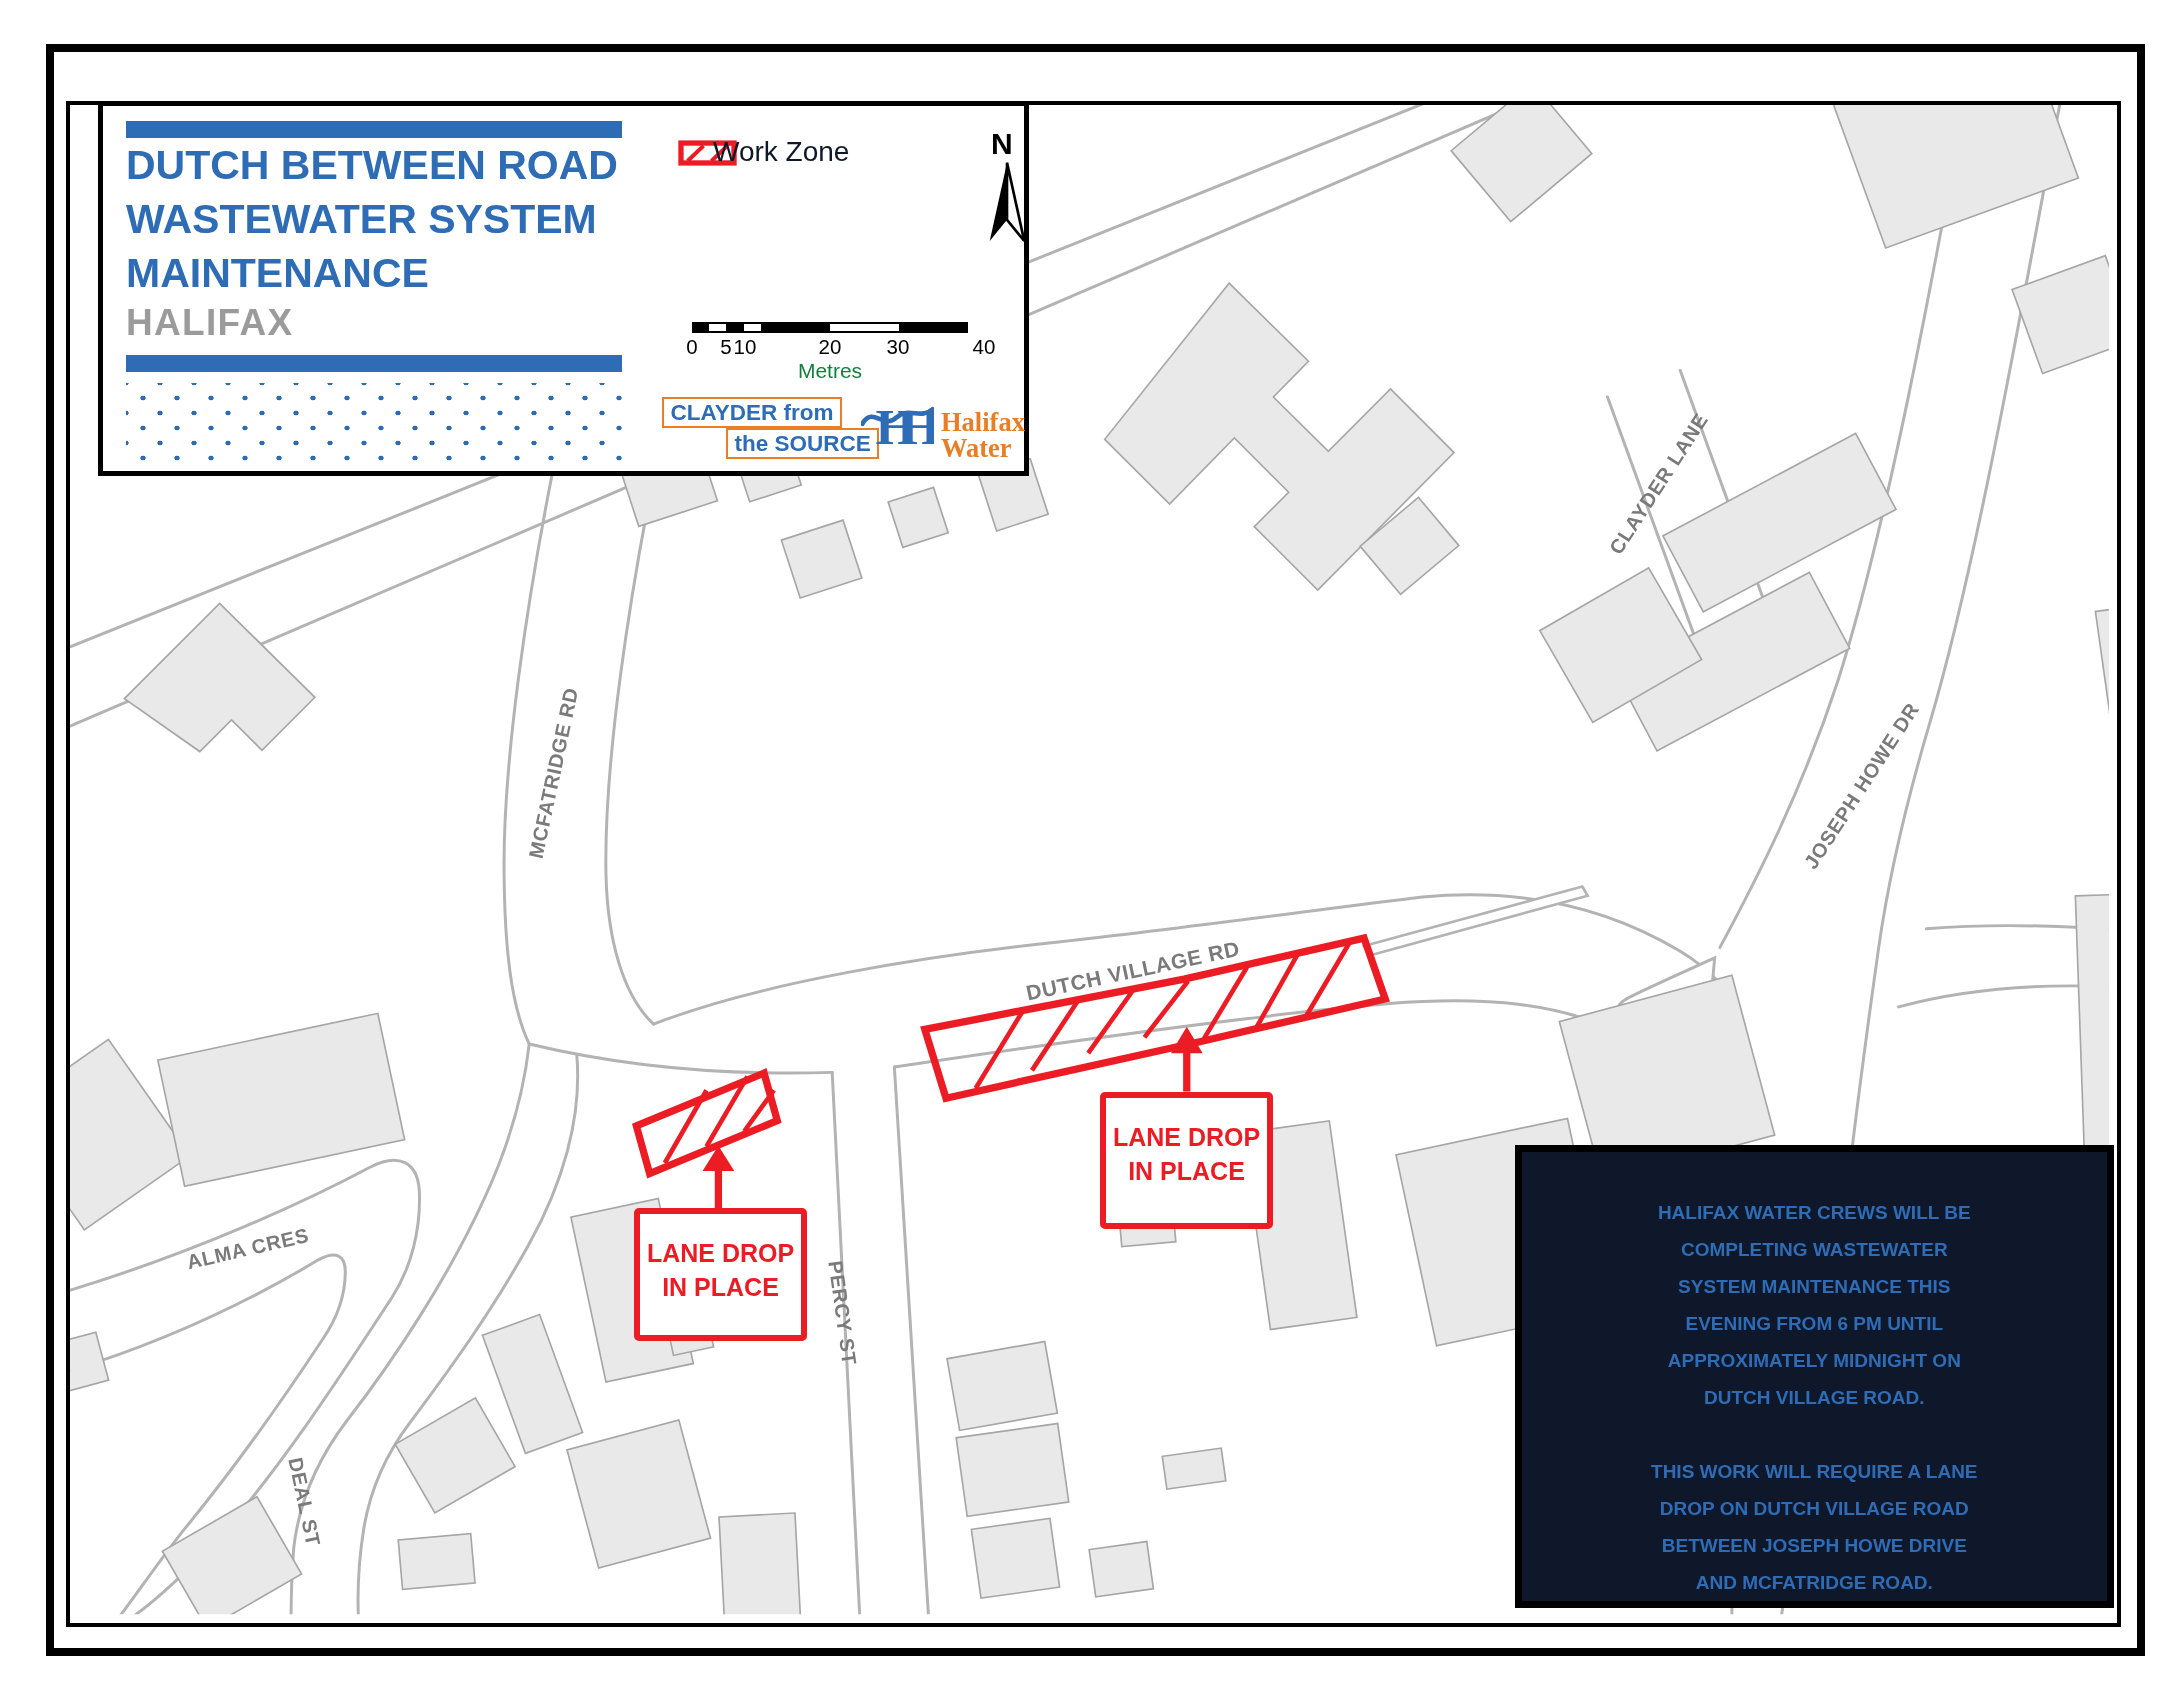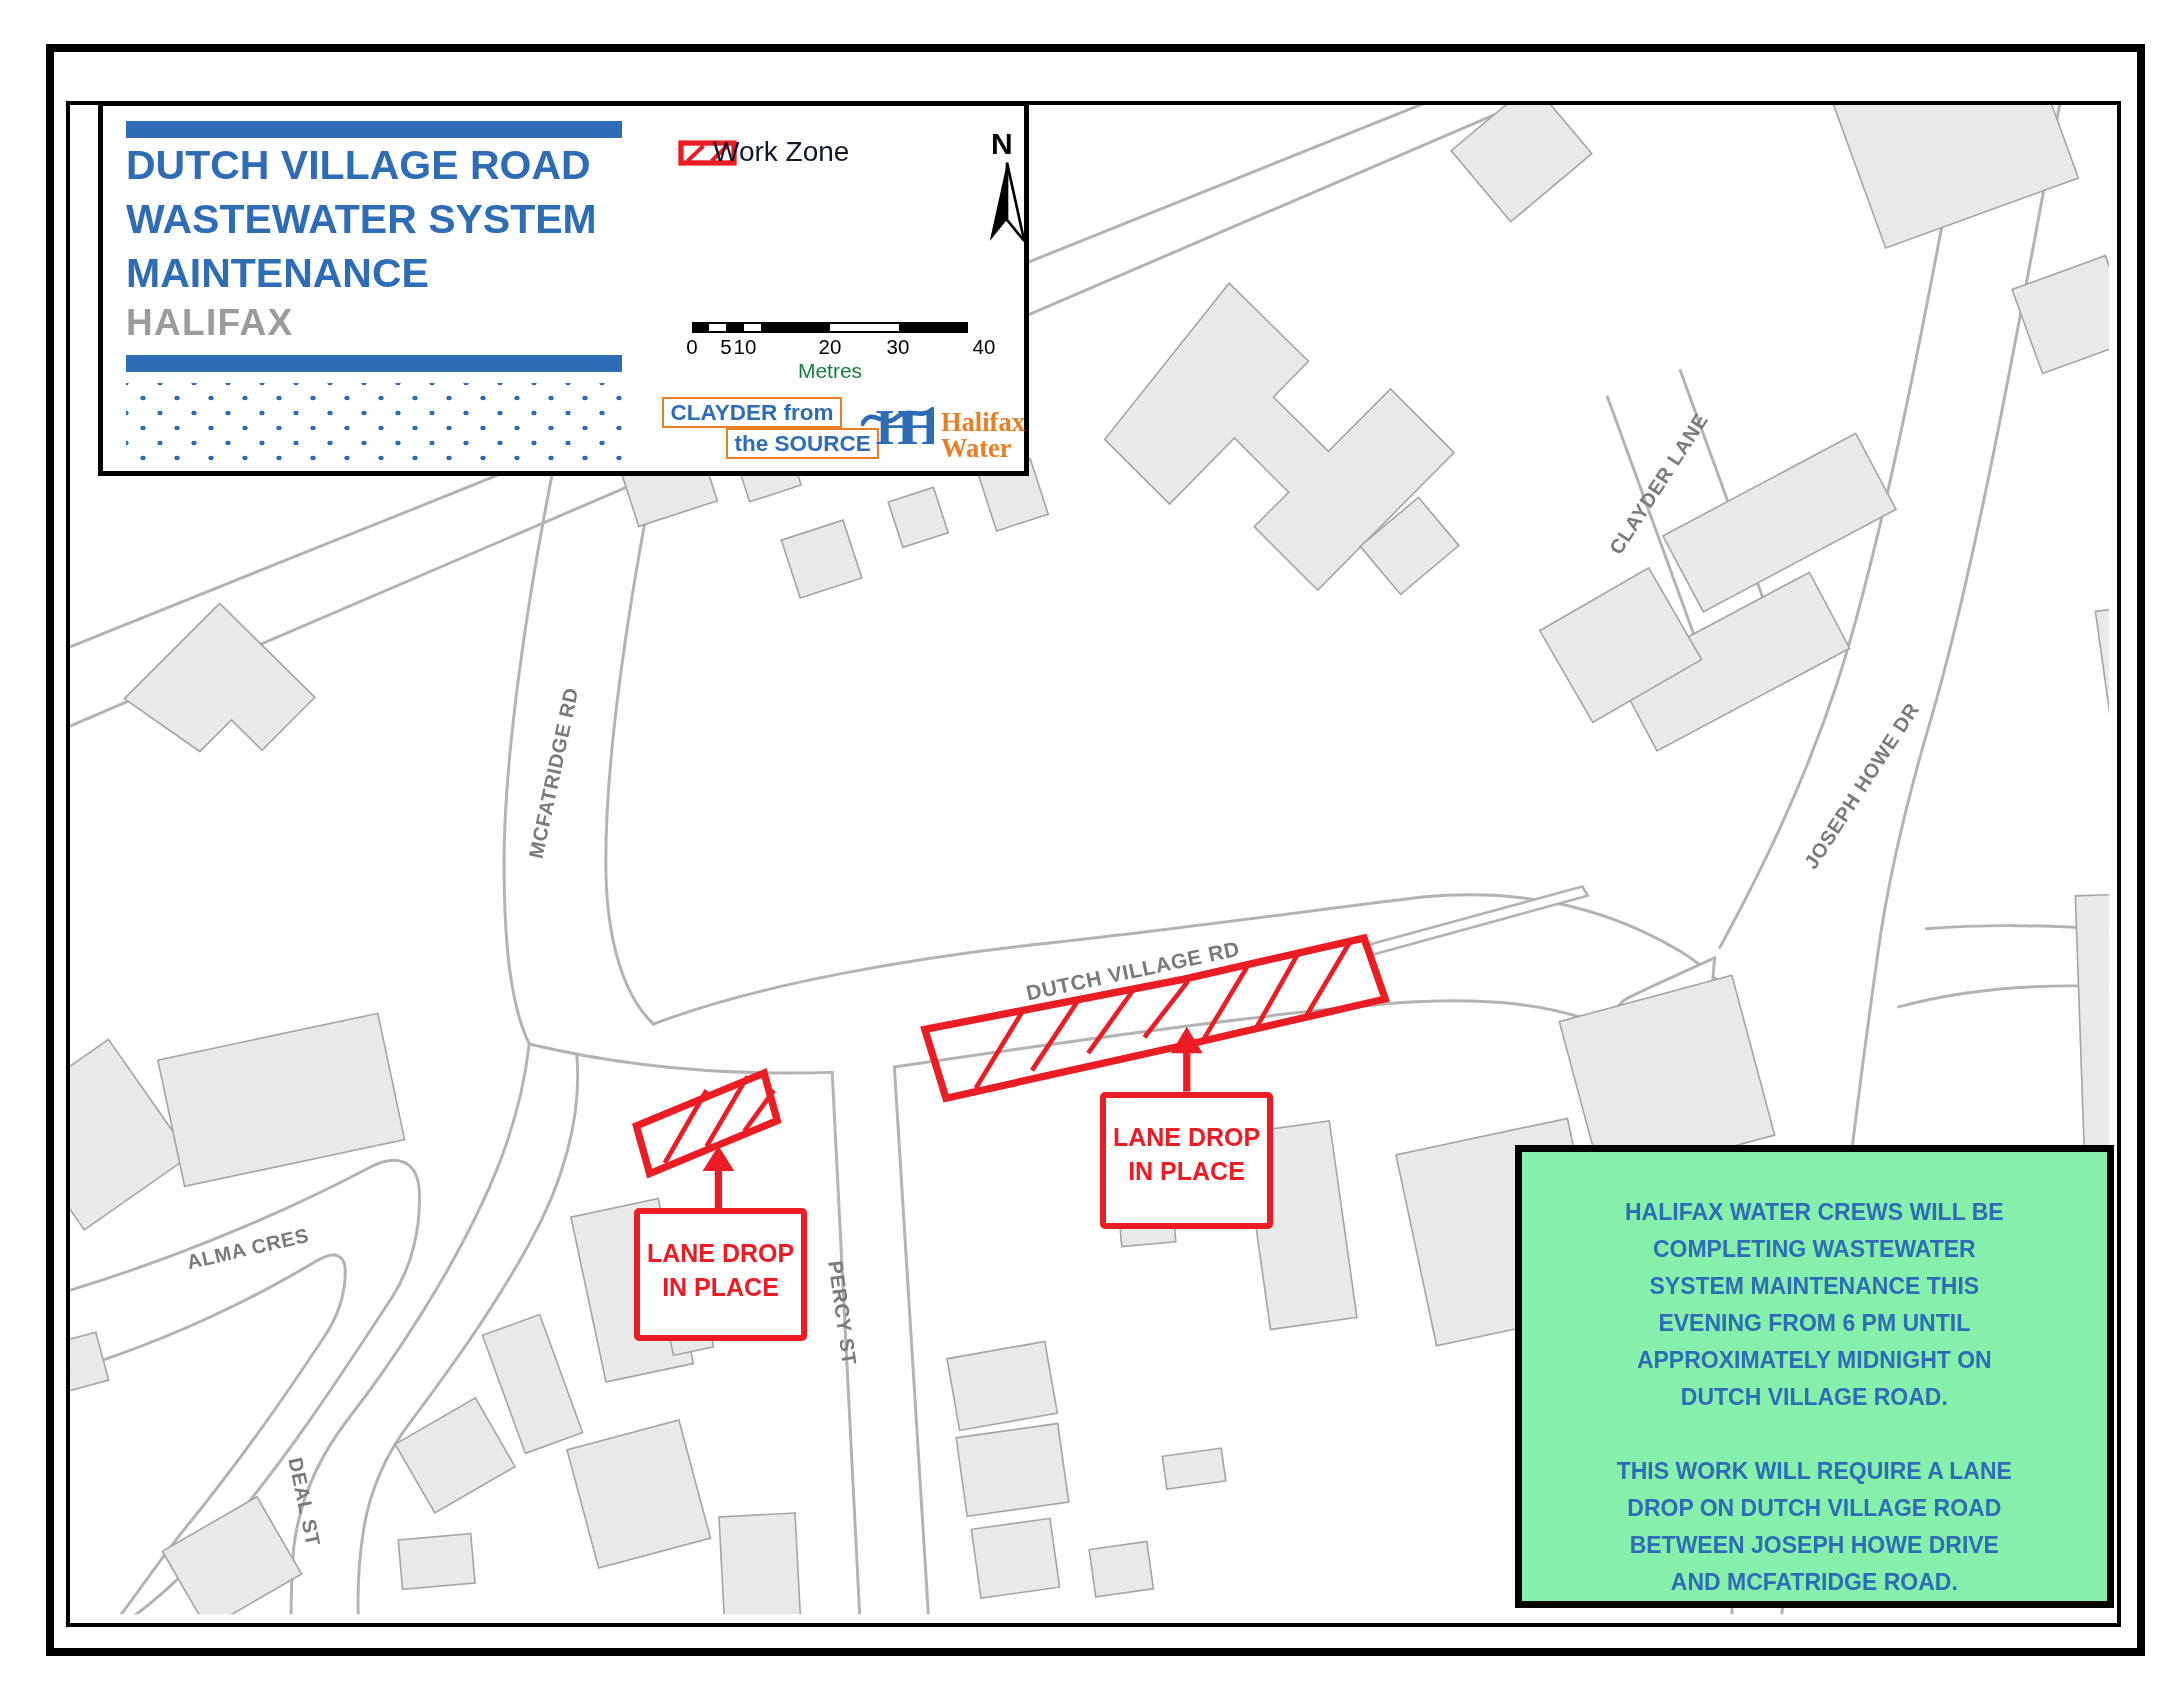--- a/index.html
+++ b/index.html
@@ -34,22 +34,22 @@
            font-size:22.5px;padding:0.7px 6.6px;white-space:nowrap;}
   .hw-name{color:#E87E26;font-family:"Liberation Serif", serif;font-size:26.5px;line-height:26.5px;font-weight:bold;}
 
   
   .callout{border:6.6px solid #EC1C24;border-radius:5px;background:#fff;color:#EC1C24;
            font-weight:bold;font-size:25px;text-align:center;white-space:pre-line;line-height:34px;}
   .callout-1{left:634px;top:1208px;width:161px;height:99px;padding-top:22px;}
   .callout-2{left:1100px;top:1092px;width:161px;height:103px;padding-top:22px;}
 
   
-  .info-box{left:1515px;top:1145px;width:578px;height:407px;border:7.3px solid #000;background:#86efac;
-            color:#2E6CB5;font-weight:bold;font-size:23px;line-height:37px;text-align:center;
+  .info-box{left:1515px;top:1145px;width:578px;height:407px;border:7.3px solid #000;background:#0f172a;
+            color:#2E6CB5;font-weight:bold;font-size:19px;line-height:37px;text-align:center;
             white-space:pre-line;padding:42px 3.3px 0 3.3px;}
 
   
   .street{color:#7a7a7a;font-weight:bold;font-size:20px;letter-spacing:0.7px;white-space:nowrap;
           transform:translate(-50%,-50%);}
 </style>
 </head>
 <body>
 
 <svg class="abs" style="left:0;top:0;" width="2183" height="1687" viewBox="0 0 3300 2550">
@@ -260,21 +260,21 @@
 APPROXIMATELY MIDNIGHT ON
 DUTCH VILLAGE ROAD.
 
 THIS WORK WILL REQUIRE A LANE
 DROP ON DUTCH VILLAGE ROAD
 BETWEEN JOSEPH HOWE DRIVE
 AND MCFATRIDGE ROAD.</div>
 
 <div class="abs title-box">
   <div class="abs blue-bar" style="top:15px;"></div>
-  <div class="abs title-text">DUTCH VILLAGE ROAD
+  <div class="abs title-text">DUTCH BETWEEN ROAD
 WASTEWATER SYSTEM
 MAINTENANCE</div>
   <div class="abs subtitle-text">HALIFAX</div>
   <div class="abs blue-bar" style="top:249px;"></div>
   <div class="abs dots"></div>
 
   <svg class="abs" style="left:574px;top:33px;" width="61" height="28" viewBox="0 0 92 42">
     <rect x="6" y="6" width="80" height="30" fill="#fff" stroke="#EC1C24" stroke-width="8"></rect>
     <path d="M 16,33 L 40,10 M 52,33 L 76,10" stroke="#EC1C24" stroke-width="6"></path>
   </svg>

